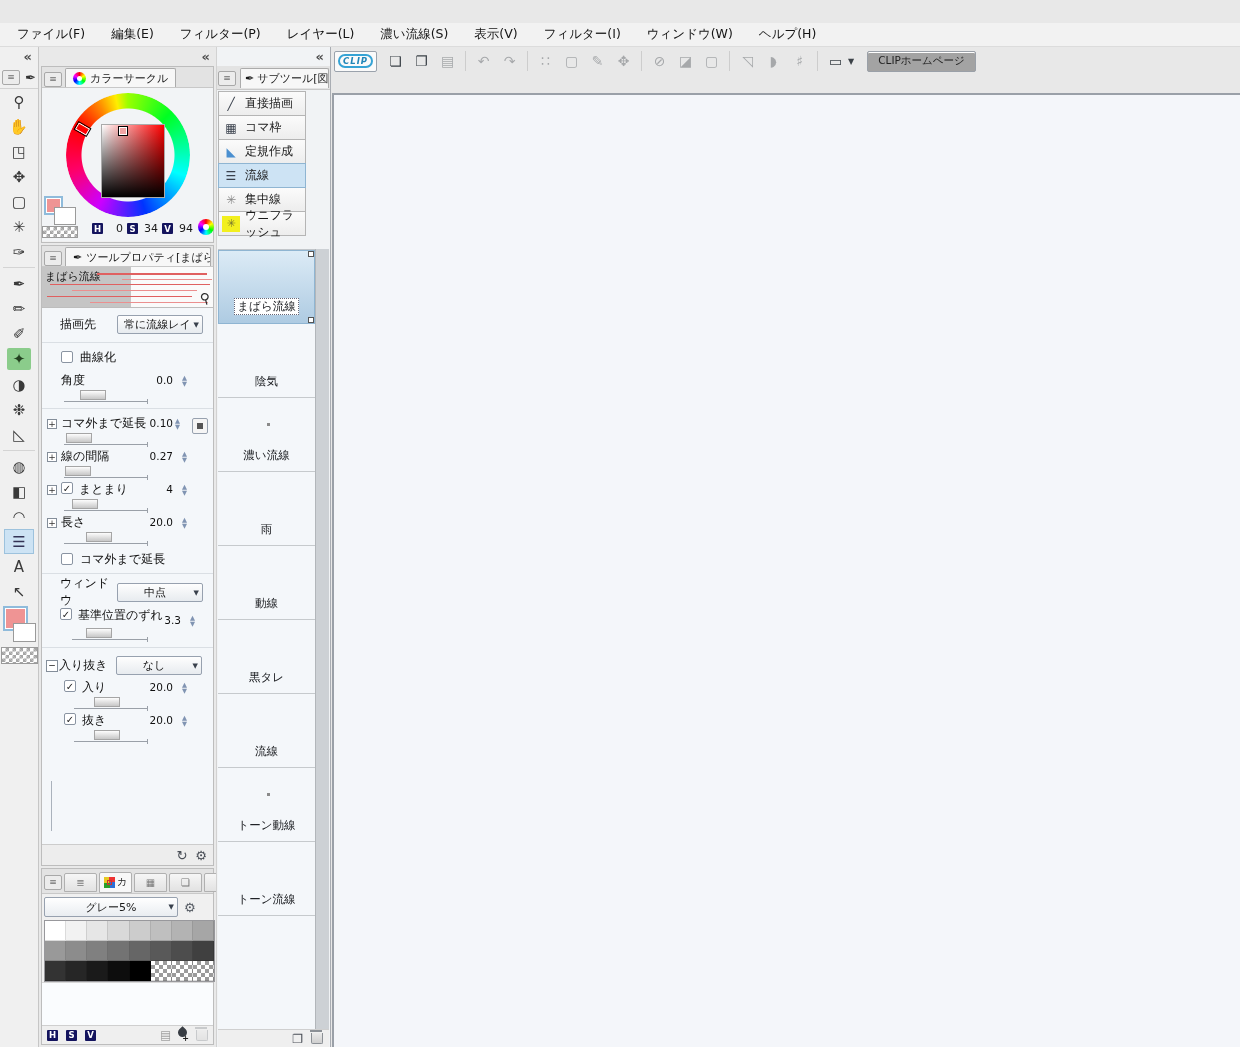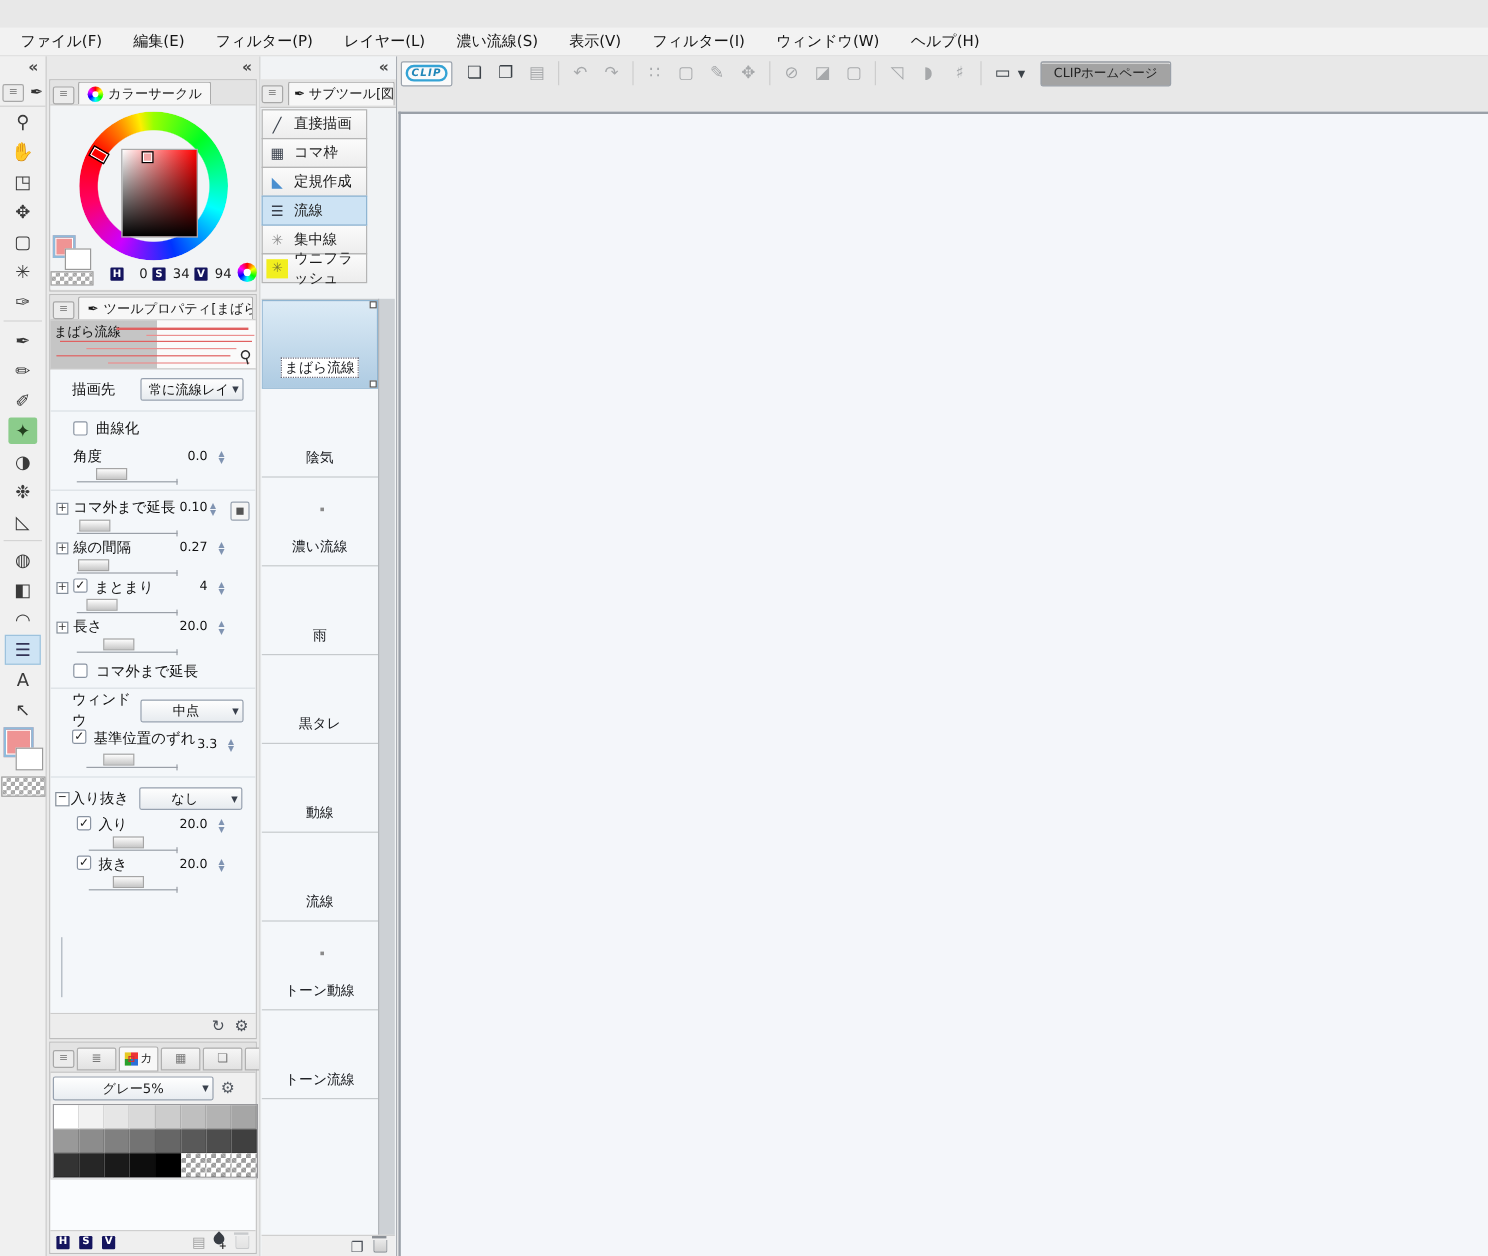--- a/index.html
+++ b/index.html
@@ -513,24 +513,24 @@
           <span class="lbl">陰気</span>
         </div>
         <div class="st-item">
           <span class="dot"></span>
           <span class="lbl">濃い流線</span>
         </div>
         <div class="st-item">
           <span class="lbl">雨</span>
         </div>
         <div class="st-item">
+          <span class="lbl">動線</span>
+        </div>
+        <div class="st-item">
           <span class="lbl">黒タレ</span>
-        </div>
-        <div class="st-item">
-          <span class="lbl">動線</span>
         </div>
         <div class="st-item">
           <span class="lbl">流線</span>
         </div>
         <div class="st-item">
           <span class="dot"></span>
           <span class="lbl">トーン動線</span>
         </div>
         <div class="st-item">
           <span class="lbl">トーン流線</span>

